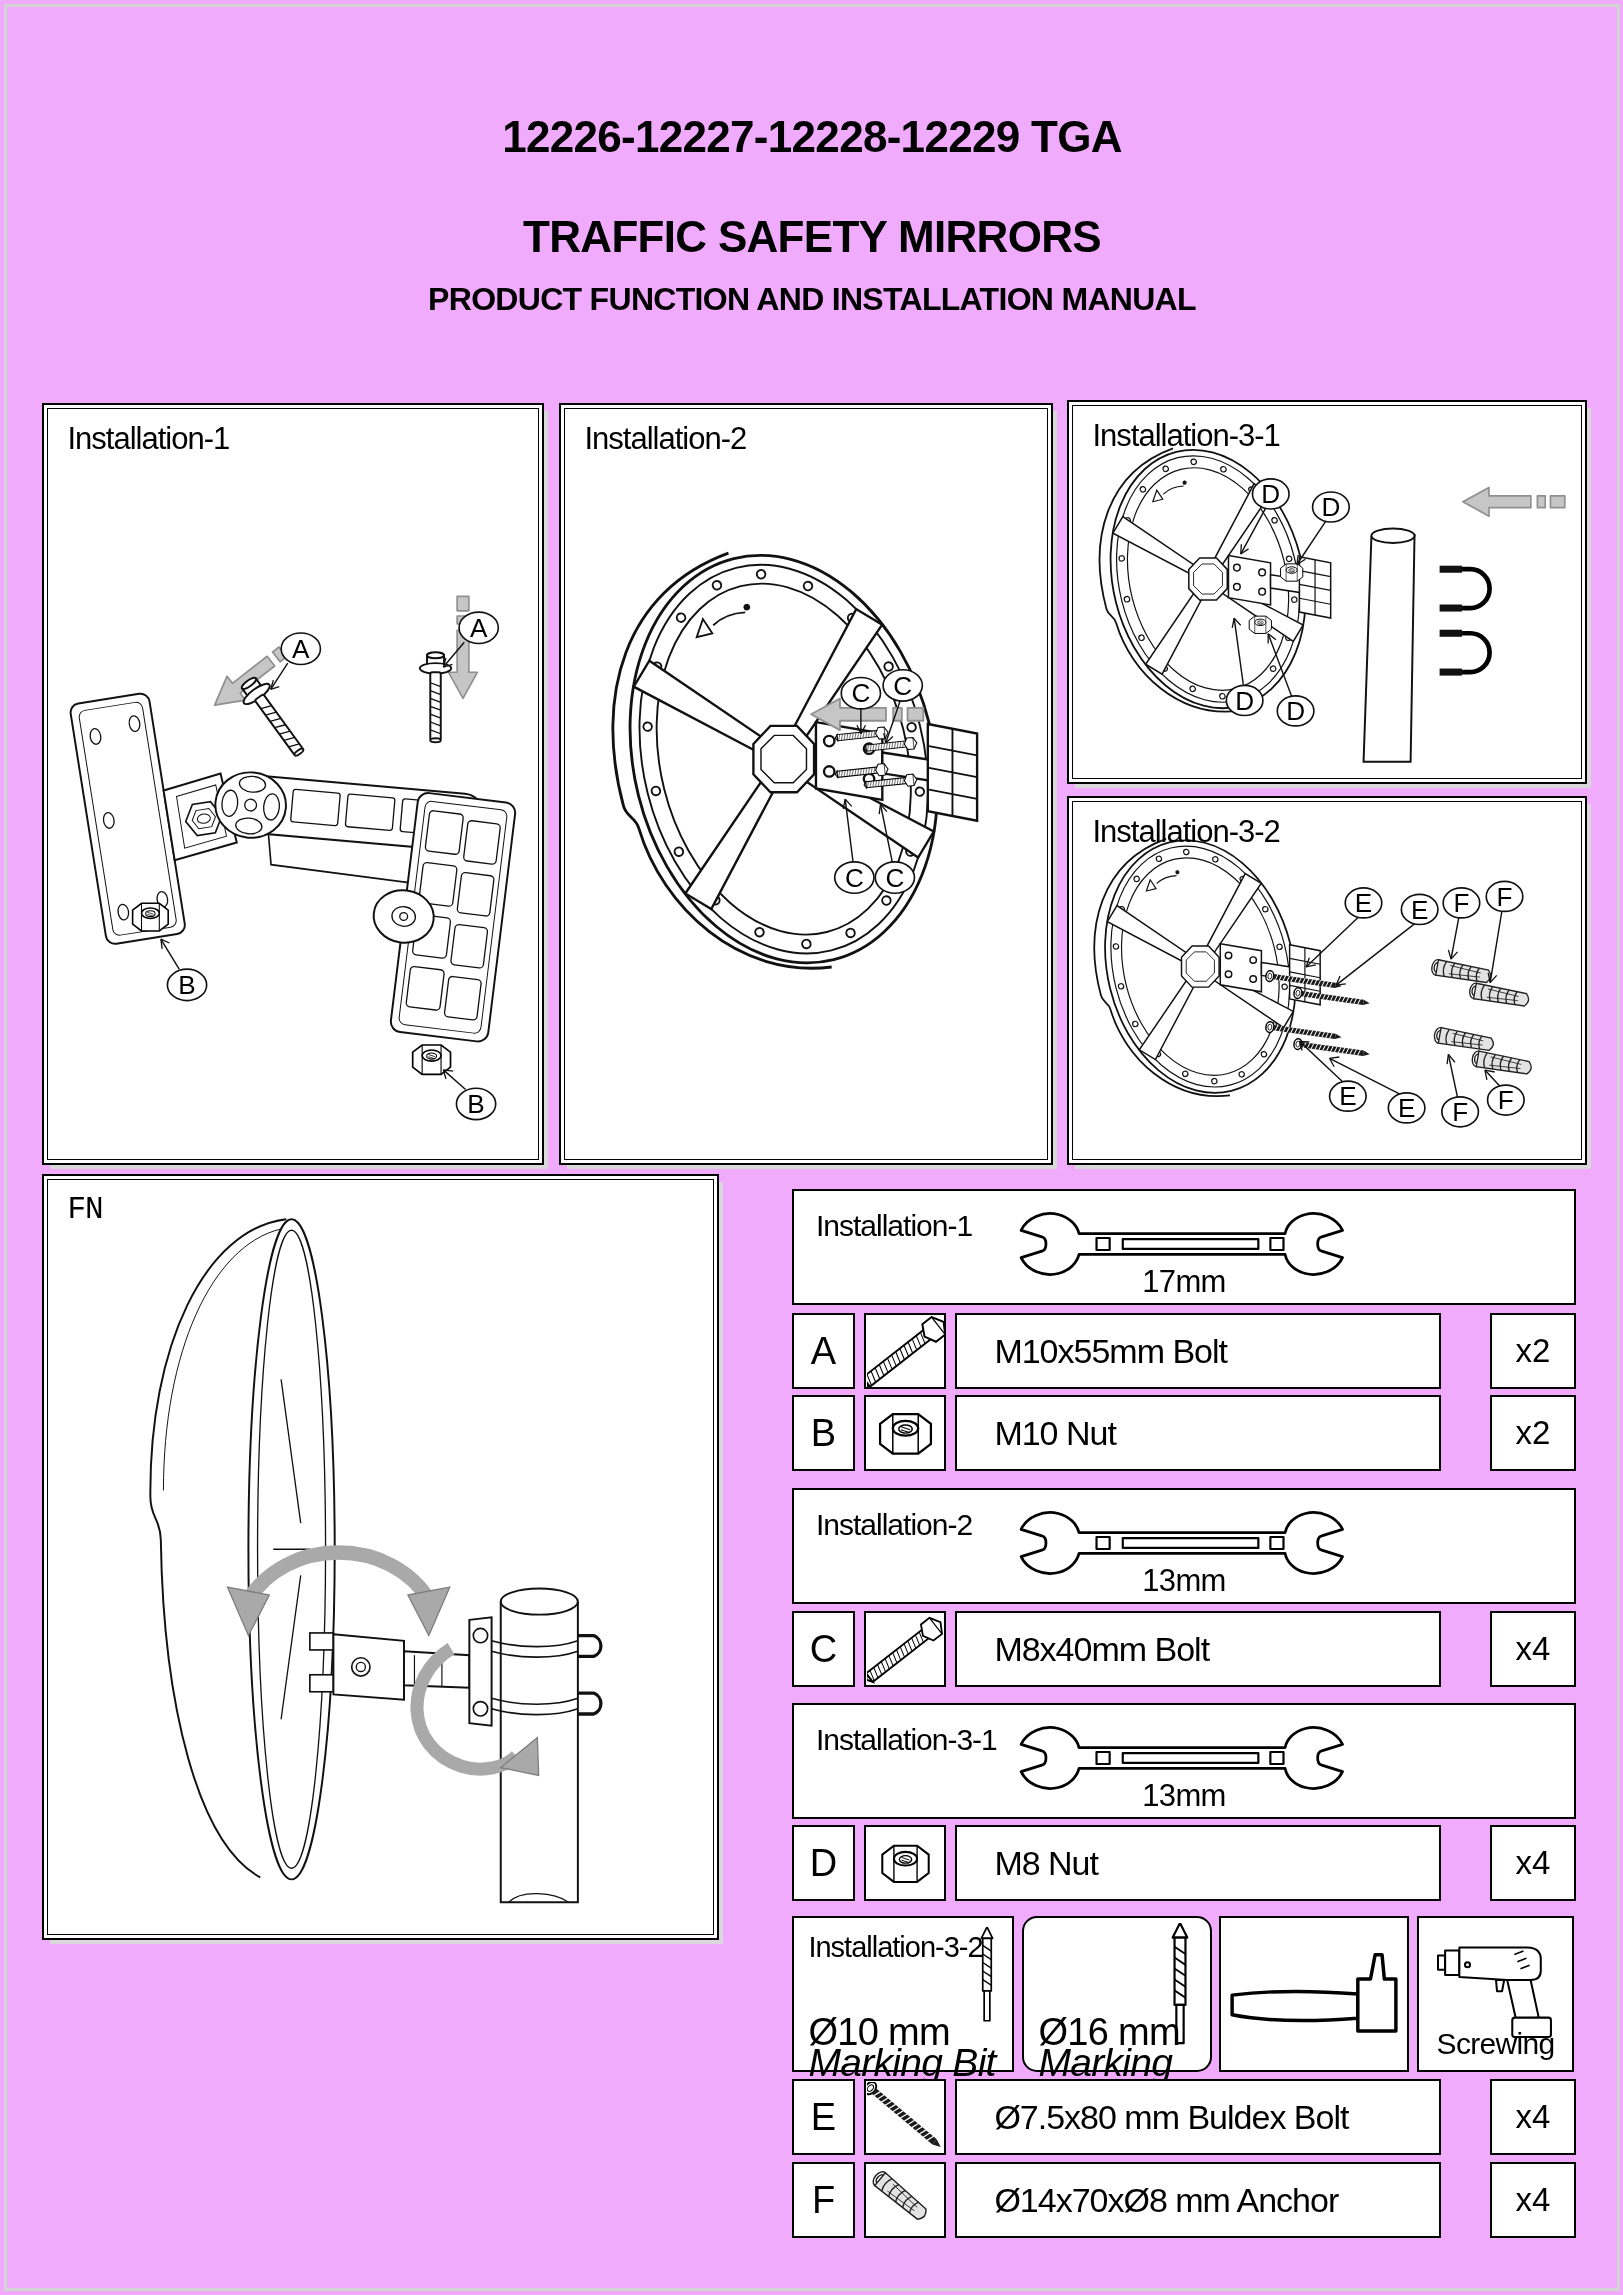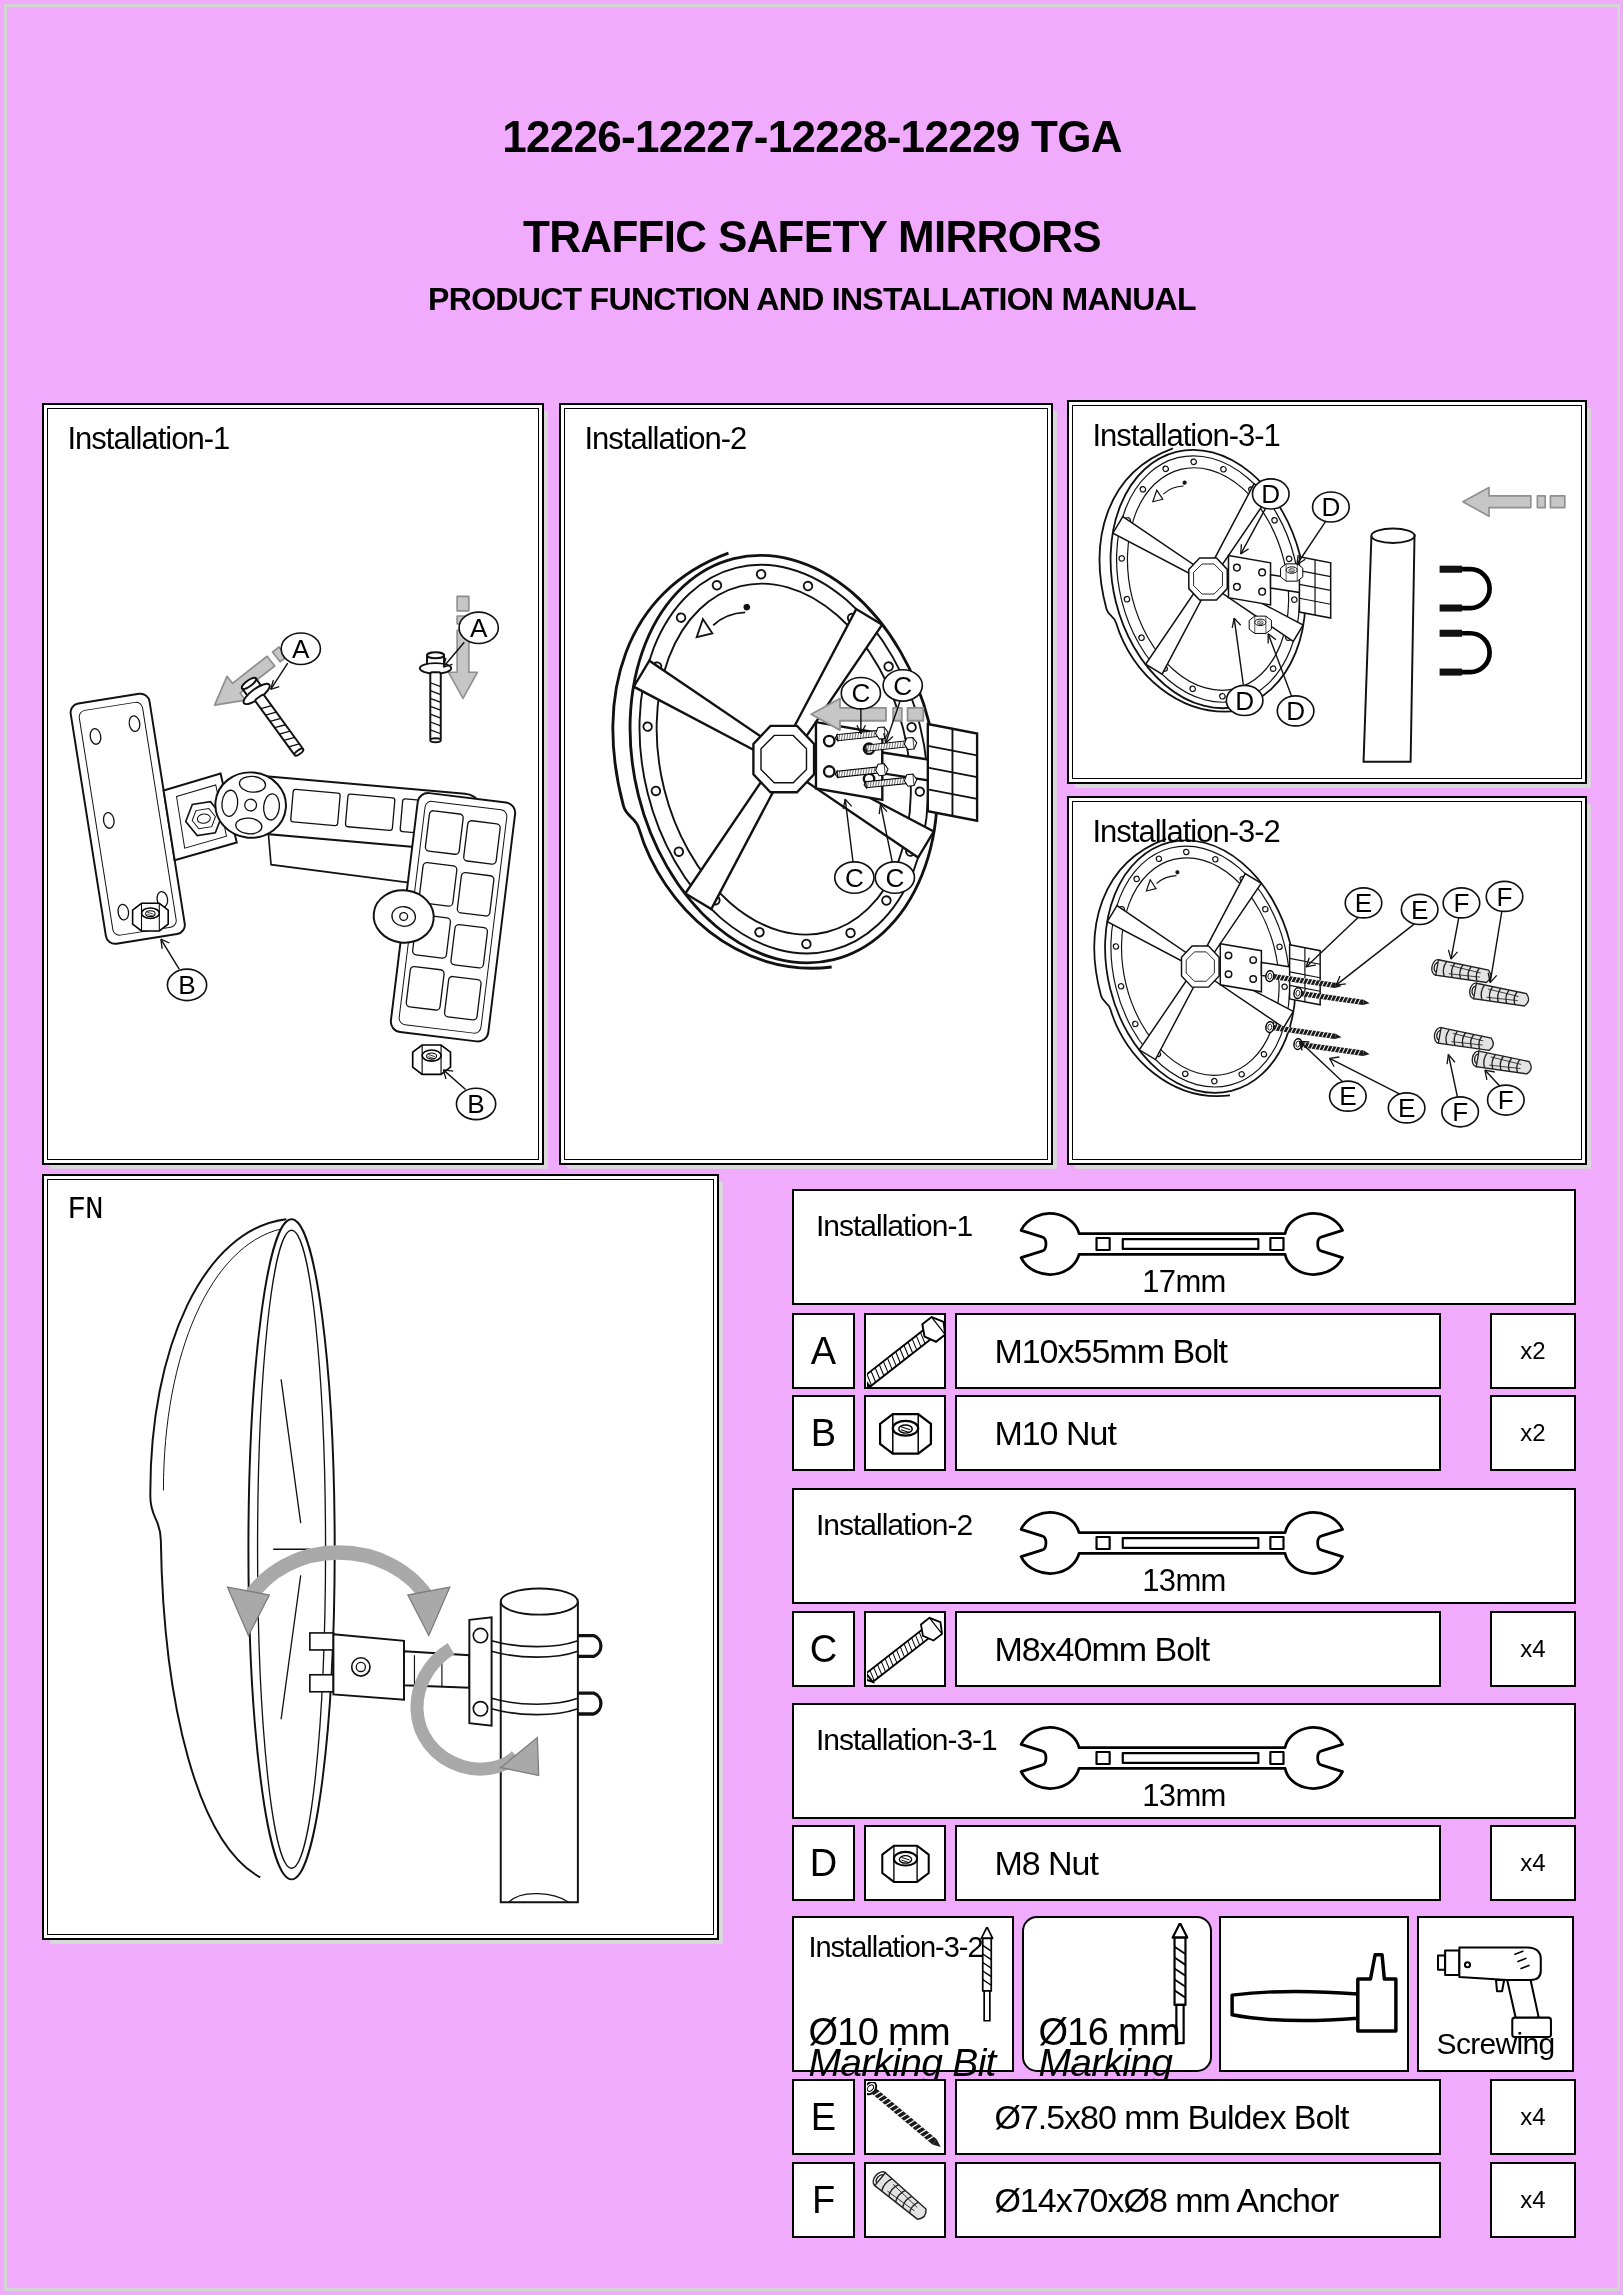--- a/index.html
+++ b/index.html
@@ -18,21 +18,21 @@
   
   .thead{position:absolute;left:792px;width:784px;border:2.6px solid #000;background:#fff;box-sizing:border-box;height:116px;}
   .tlabel{position:absolute;top:18.3px;left:22px;font-size:30px;letter-spacing:-1px;}
   .wsvg{position:absolute;left:220px;top:11.8px;}
   .wsize{position:absolute;top:73px;left:220px;width:340px;text-align:center;font-size:31px;letter-spacing:-0.7px;}
   .prow{position:absolute;left:792px;width:784px;height:76px;display:flex;gap:9.2px;}
   .cell{border:2.6px solid #000;background:#fff;box-sizing:border-box;height:76px;display:flex;align-items:center;justify-content:center;}
   .ckey{width:63px;font-size:38px;}
   .cicon{width:82px;}
   .cdesc{flex:1;justify-content:flex-start;padding-left:37px;font-size:34px;letter-spacing:-1px;}
-  .cqty{width:86px;font-size:24px;margin-left:40px;}
+  .cqty{width:86px;font-size:33px;margin-left:40px;}
   .t4{position:absolute;left:792px;top:1916px;width:784px;height:156px;}
   .t4c{position:absolute;top:0;height:156px;border:2.6px solid #000;background:#fff;box-sizing:border-box;}
   .t4label{position:absolute;top:13px;left:14.4px;font-size:29px;letter-spacing:-1px;}
   .bitsize{position:absolute;left:14.4px;top:93px;font-size:38px;letter-spacing:-0.7px;}
   .bitname{position:absolute;left:14.4px;top:123px;font-size:39px;letter-spacing:-0.7px;font-style:italic;}
   .screwlabel{position:absolute;left:0;width:100%;bottom:9.2px;text-align:center;font-size:30px;letter-spacing:-0.7px;}
 </style>
 </head>
 <body>
 

